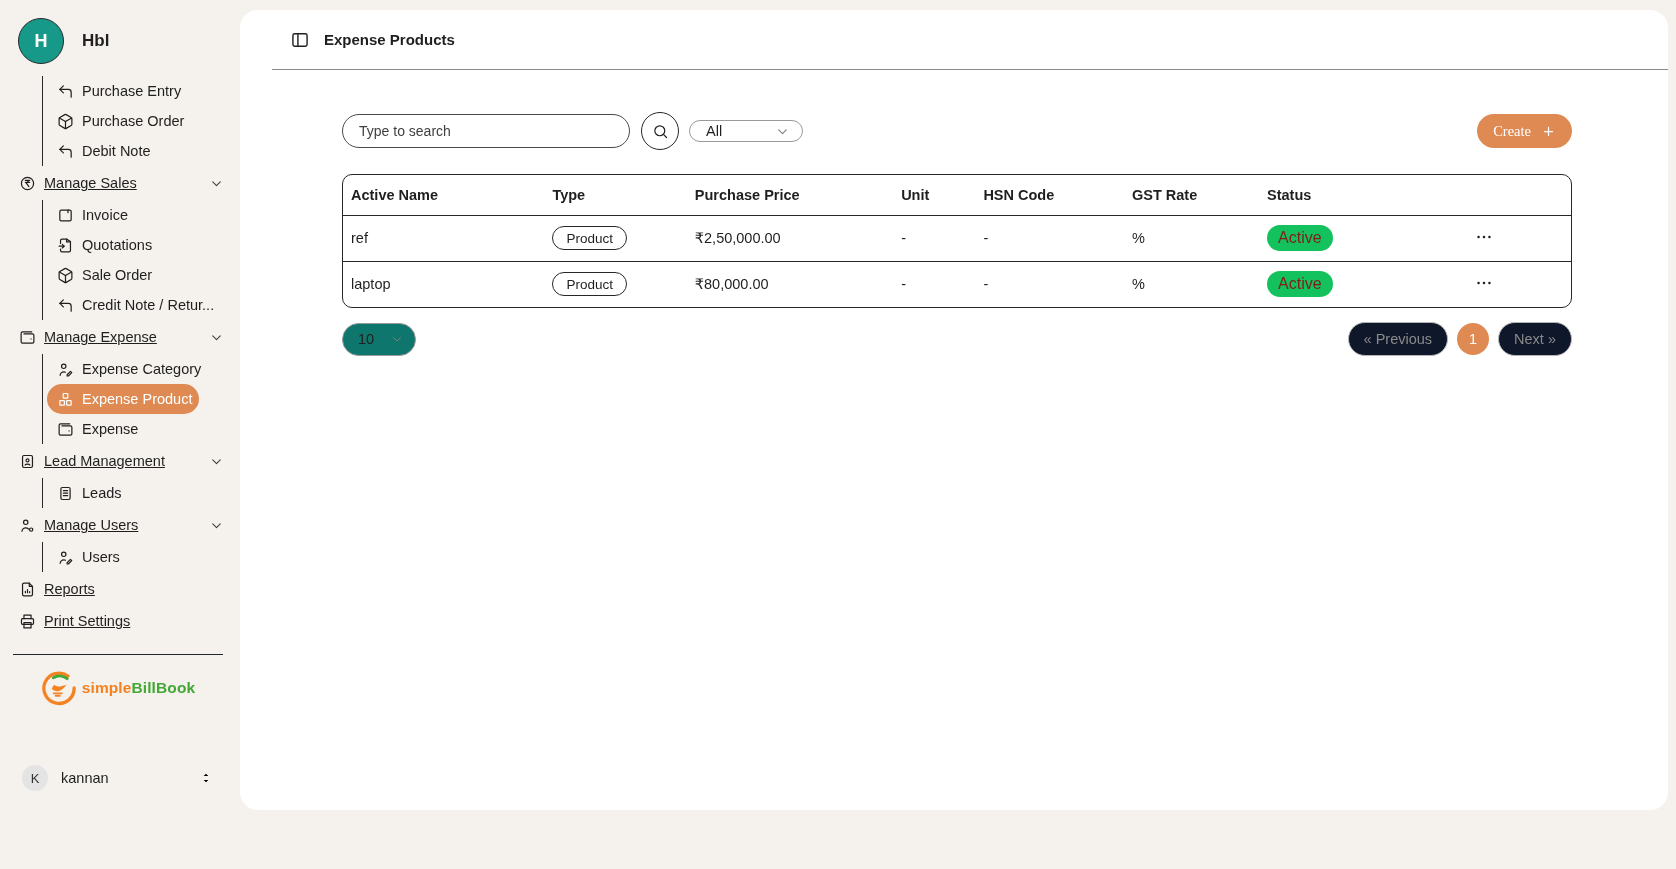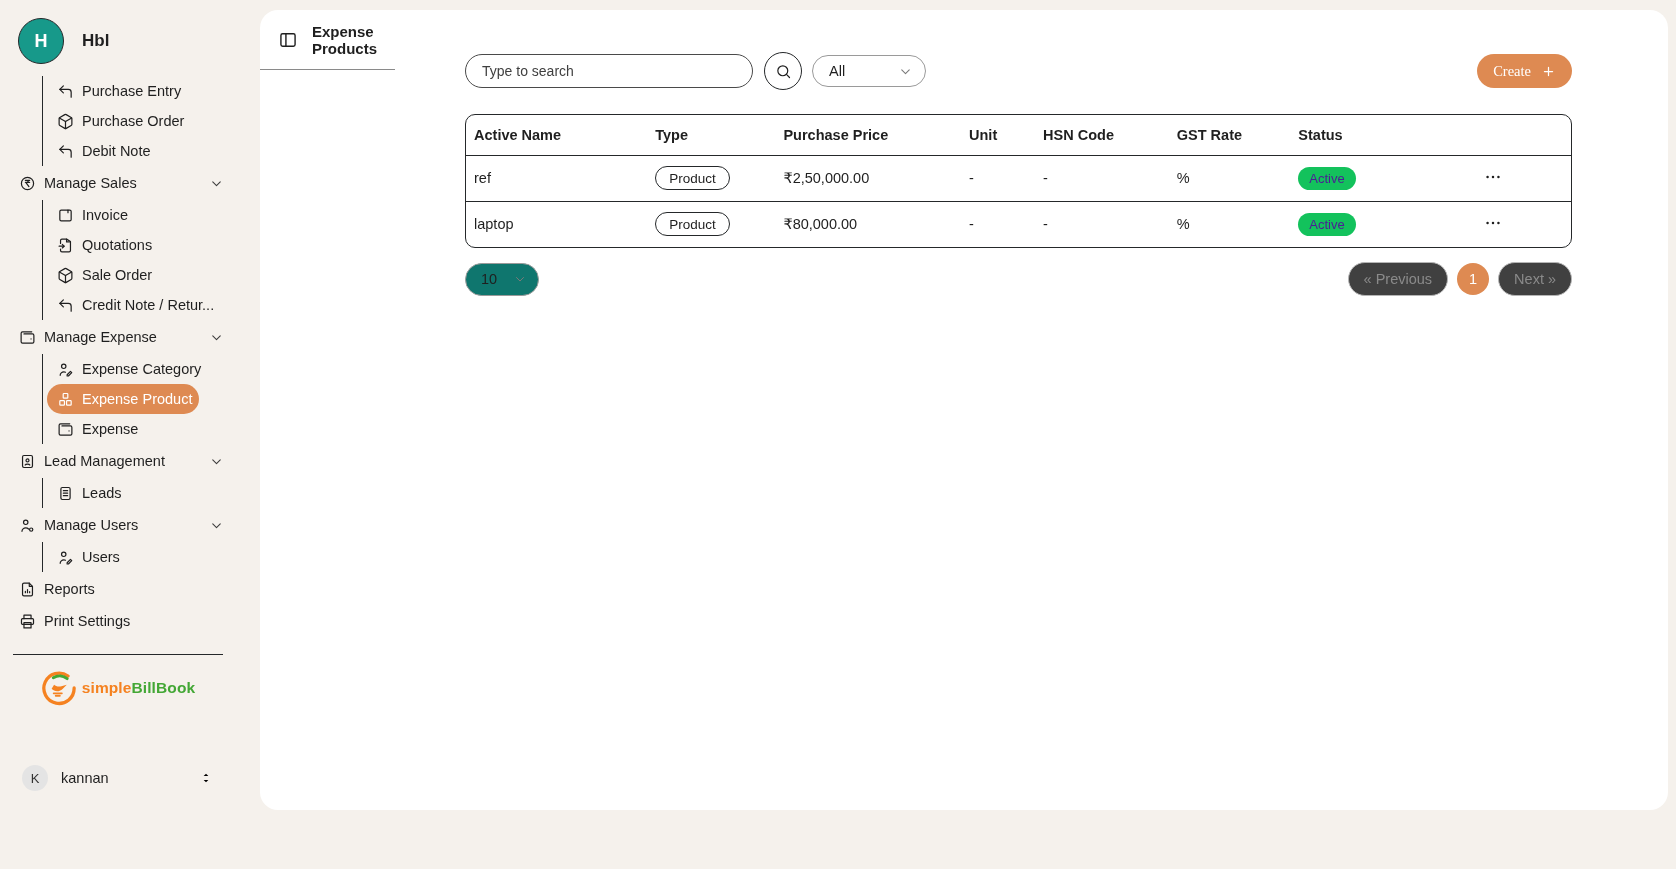--- a/index.html
+++ b/index.html
@@ -18,21 +18,21 @@
     width:46px; height:46px; border-radius:50%;
     background:#17998A; border:1.5px solid #25282a; color:#fff;
     font-weight:bold; font-size:18px;
     display:flex; align-items:center; justify-content:center; cursor:pointer;
   }
   .brand-name { font-size:17px; font-weight:700; }
 
   .nav { margin-top:2px; }
   .nav-item { display:flex; align-items:center; gap:8px; height:30px; font-size:14.5px; cursor:pointer; white-space:nowrap; }
   .nav-item .ico { flex:0 0 auto; }
-  .lvl1 { padding-left:19px; margin:2px 0; }
+  .lvl1 { padding-left:19px; margin:2px 0;text-decoration:underline; }
   .subgroup { margin-left:42px; border-left:1.6px solid #25282a; }
   .subgroup .nav-item { padding-left:14px; }
   .nav-item .chev { margin-left:auto; margin-right:12px; width:15px; height:15px; color:#3d3d3d; }
   .nav-item.active {
     background:#DE8A52; color:#fff; border-radius:16px;
     margin-right:37px;
   }
   .subgroup .nav-item.active { padding-left:10px; margin-left:4px; }
 
   .sidebar-divider { border-top:1.3px solid #25282a; margin:16px 13px 0 13px; }
@@ -41,60 +41,60 @@
   .logo-text { font-weight:700; font-size:15.5px; letter-spacing:.1px; }
   .lp1 { color:#F58220; } .lp2 { color:#43A735; }
 
   .user-row { margin-top:auto; display:flex; align-items:center; gap:13px; padding:0 22px 78px 22px; cursor:pointer; }
   .user-avatar { width:26px; height:26px; border-radius:50%; background:#E4E4E4; color:#333;
     font-size:13px; display:flex; align-items:center; justify-content:center; }
   .user-name { font-size:14.5px; }
   .user-row .chev { margin-left:auto; width:16px; height:16px; color:#25282a; }
 
   
-  .panel { flex:1; background:#fff; border-radius:18px; margin:10px 8px 59px 24px;
-    display:flex; flex-direction:row; overflow:hidden; }
+  .panel { flex:1; background:#fff; border-radius:18px; margin:10px 8px 59px 4px;
+    display:flex; flex-direction:column; overflow:hidden;padding-left:32px; }
   .panel-header { height:60px; flex:0 0 60px; display:flex; align-items:center; gap:14px;
     padding:0 18px; border-bottom:1.3px solid #8a8a8a; }
   .toggle-btn { background:none; border:none; padding:0; width:20px; height:20px; color:#1f1f1f; cursor:pointer; }
   .toggle-btn .ico { width:20px; height:20px; }
   .page-title { font-size:15px; font-weight:600; margin:0; }
 
   .content { padding:42px 96px 0 70px; }
   .toolbar { display:flex; align-items:center; }
   .search-input { width:288px; height:34px; border:1.3px solid #4a4a4a; border-radius:17px;
     padding:0 16px; font-size:14px; color:#1f1f1f; background:#fff; outline:none;
     font-family:"Liberation Sans","DejaVu Sans",sans-serif; }
   .search-input::placeholder { color:#3f3f3f; }
   .search-btn { width:38px; height:38px; border-radius:50%; border:1.4px solid #25282a; background:#fff;
     margin-left:11px; display:flex; align-items:center; justify-content:center; color:#1f1f1f; cursor:pointer; }
   .search-btn .ico { width:17px; height:17px; }
-  .filter-select { margin-left:10px; width:114px; height:32px; border:1.2px solid #9a9a9a; border-radius:17px;
+  .filter-select { margin-left:10px; width:114px; height:22px; border:1.2px solid #9a9a9a; border-radius:17px;
     display:flex; align-items:center; padding:0 12px 0 16px; font-size:14.5px; cursor:pointer; background:#fff; }
   .filter-select .chev { margin-left:auto; width:15px; height:15px; color:#7a7a7a; }
   .create-btn { margin-left:auto; height:34px; background:#DE8A52; color:#fff; border:none; border-radius:17px;
     padding:0 16px; font-size:14.5px; display:flex; align-items:center; gap:10px; cursor:pointer;
     font-family:Liberation Serif, serif; }
   .create-btn .ico { width:15px; height:15px; }
 
   .table-frame { margin-top:24px; border:1.5px solid #25282a; border-radius:10px; overflow:hidden; background:#fff; }
   table { width:100%; border-collapse:collapse; table-layout:fixed; font-size:14.5px; }
   thead th { text-align:left; font-weight:600; height:40px; padding:0 8px; }
   tbody td { height:46px; padding:0 8px; border-top:1.4px solid #25282a; }
   .type-badge { display:inline-block; border:1.3px solid #25282a; border-radius:13px; padding:3.5px 13px; font-size:13.5px; }
-  .status-badge { display:inline-block; background:#13C25C; color:#4c1d95; border-radius:13px; padding:4px 11px; font-size:13px; }
+  .status-badge { display:inline-block; background:#13C25C; color:#7f1d1d; border-radius:13px; padding:4px 11px; font-size:16px; }
   .row-actions { background:none; border:none; padding:0; width:26px; height:26px; color:#1f1f1f; cursor:pointer; }
   .row-actions .ico { width:20px; height:20px; }
 
   .pagination-row { display:flex; align-items:center; margin-top:14px; }
   .page-size-select { width:74px; height:33px; border:1.2px solid #9a9a9a; border-radius:17px; background:#0f766e;
     display:flex; align-items:center; padding:0 11px 0 15px; font-size:14.5px; cursor:pointer; }
   .page-size-select .chev { margin-left:auto; width:14px; height:14px; color:#7a7a7a; }
   .pager { margin-left:auto; display:flex; align-items:center; gap:9px; }
-  .page-btn { height:34px; border:1.2px solid #b5b5b5; border-radius:17px; background:#404040; color:#8a8a8a;
+  .page-btn { height:34px; border:1.2px solid #b5b5b5; border-radius:17px; background:#0f172a; color:#8a8a8a;
     font-size:14.5px; padding:0 15px; cursor:pointer; font-family:"Liberation Sans","DejaVu Sans",sans-serif; }
   .page-current { width:32px; height:32px; border-radius:50%; background:#DE8A52; color:#fff; border:none;
     font-size:14.5px; cursor:pointer; padding:0; font-family:"Liberation Sans","DejaVu Sans",sans-serif; }
 
   .ico { width:17px; height:17px; stroke:currentColor; fill:none; stroke-width:1.7;
     stroke-linecap:round; stroke-linejoin:round; }
 </style>
 </head>
 <body>
 

